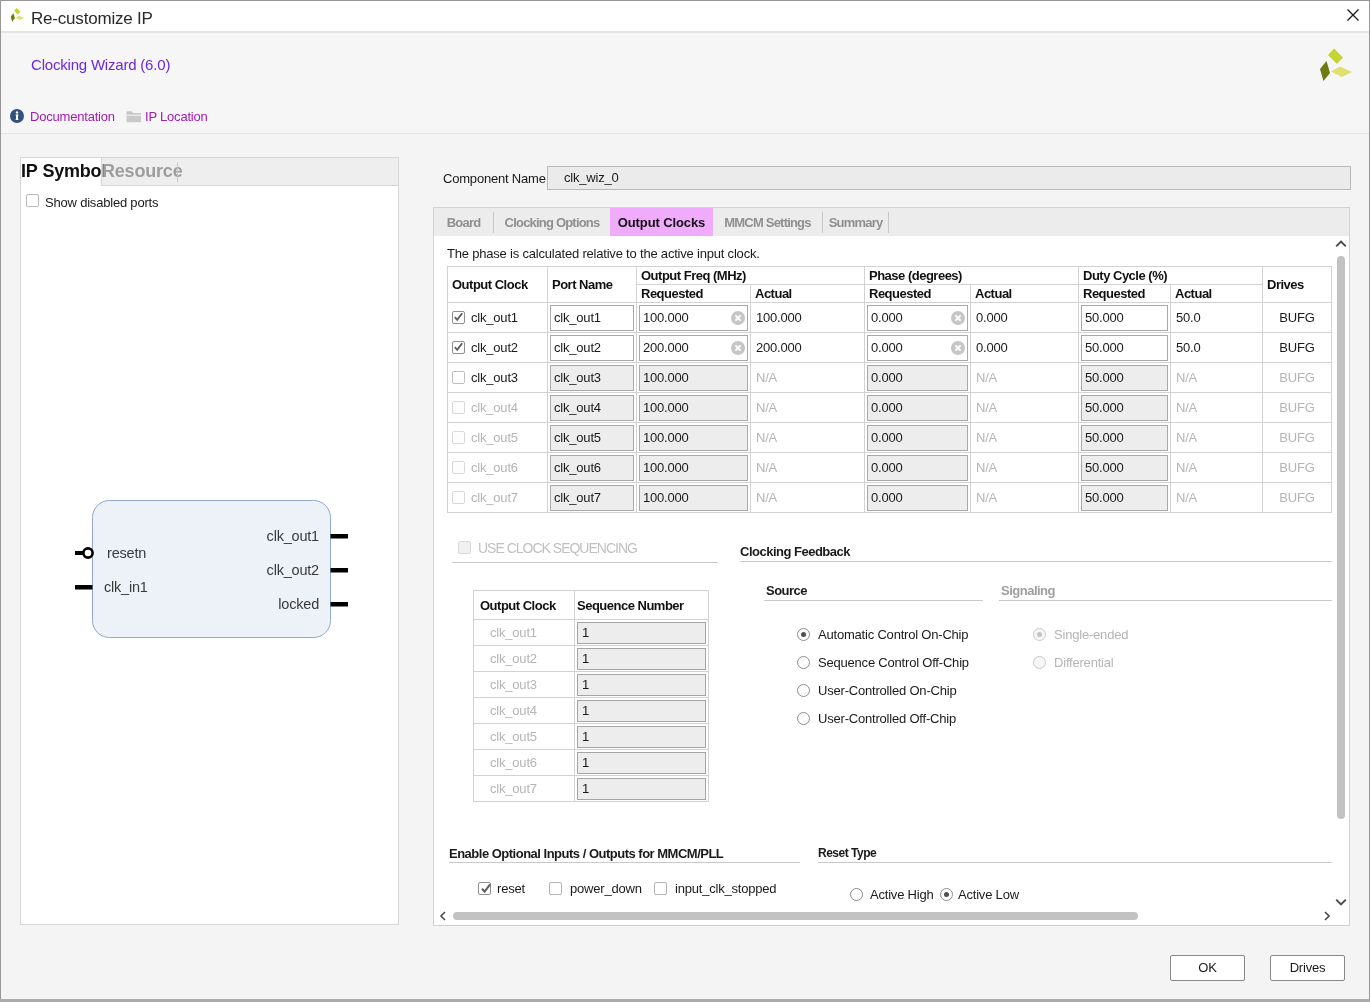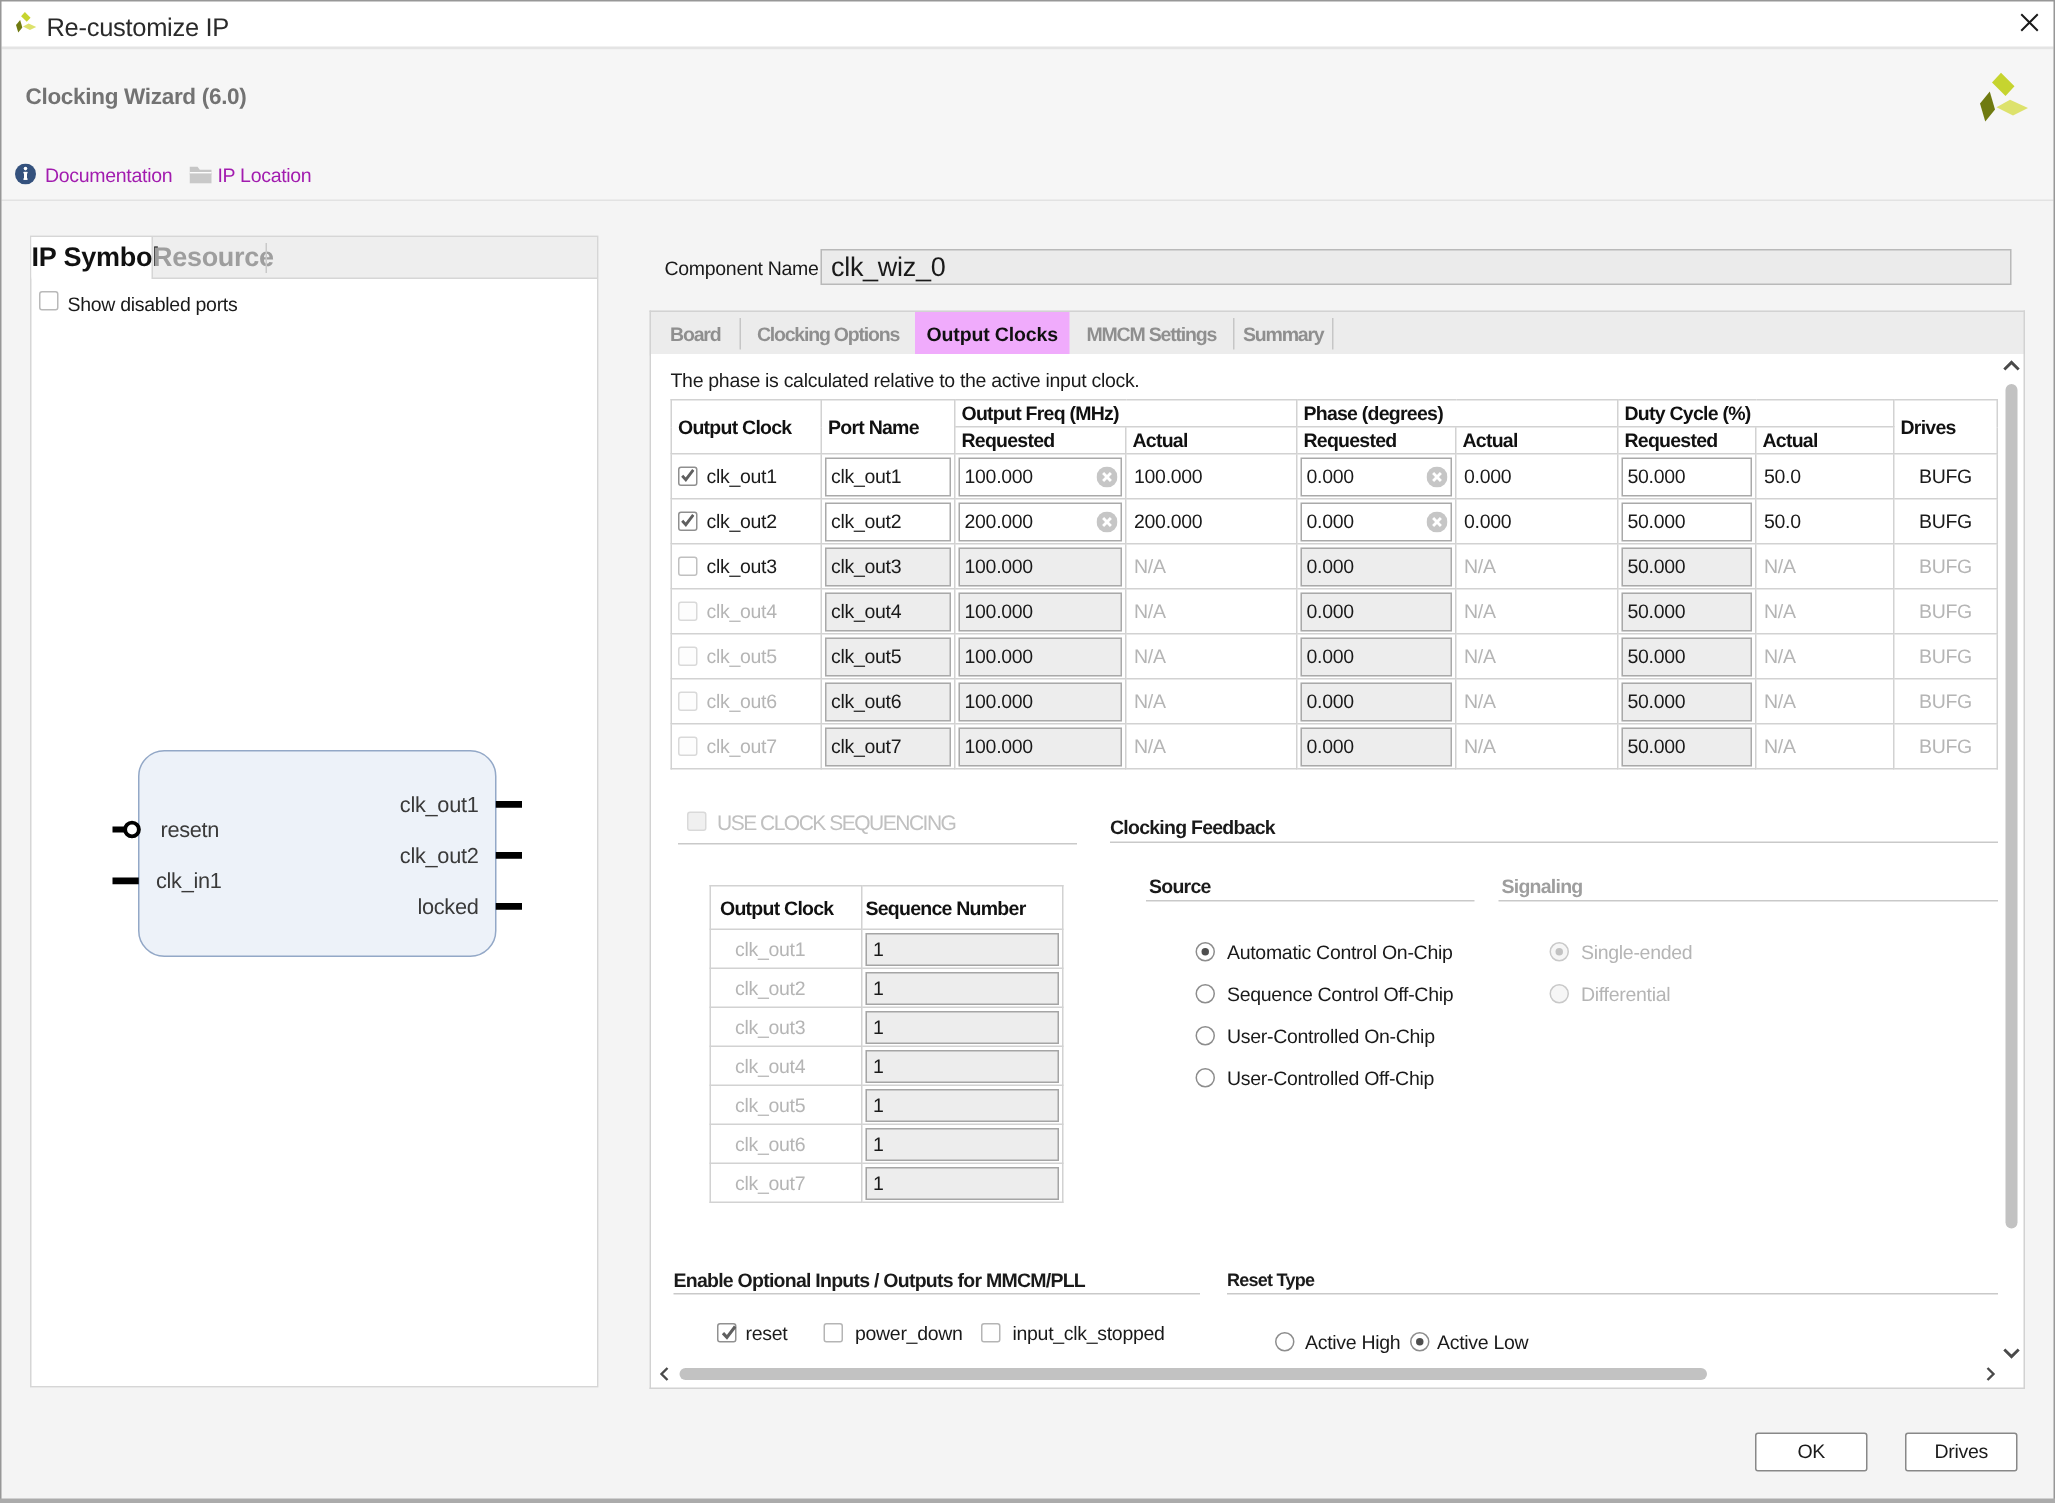--- a/index.html
+++ b/index.html
@@ -3,21 +3,21 @@
 <meta charset="utf-8">
 <style>
 html,body{margin:0;padding:0}
 body{width:1370px;height:1002px;position:relative;overflow:hidden;
   font-family:"Liberation Sans", sans-serif;font-size:13px;color:#1a1a1a;
   background:#f4f4f4;letter-spacing:-0.2px}
 .abs{position:absolute}
 #titlebar{position:absolute;left:1px;top:0;width:1368px;height:31px;background:#fff;border-bottom:2px solid #e4e4e4}
 #tbtext{position:absolute;left:31px;top:9px;font-size:17px;color:#2a2a2a}
 #header{position:absolute;left:1px;top:33px;width:1368px;height:100px;background:#f6f6f6;border-bottom:1px solid #e2e2e2}
-#hTitle{position:absolute;left:17px;top:56px;font-size:15px;font-weight:bold;color:#737373}
+#hTitle{position:absolute;left:31px;top:56px;font-size:15px;font-weight:normal;color:#6d28d9}
 .lnktxt{font-size:13px;color:#a21caf}
 #leftpanel{position:absolute;left:20px;top:157px;width:377px;height:766px;background:#fff;border:1px solid #d6d6d6}
 .ptabbar{position:absolute;left:0;top:0;width:377px;height:27px;background:#eeeeee;border-bottom:1px solid #d6d6d6}
 .ptab{position:absolute;top:0;height:27px;line-height:27px;font-weight:bold;font-size:18px;text-align:left}
 #rtabs{position:absolute;left:433px;top:207px;width:915px;height:29px;background:#ececec;border:1px solid #d2d2d2;border-bottom:none}
 .rtab{position:absolute;top:0;height:29px;line-height:29px;font-weight:bold;font-size:13px;color:#8f8f8f;text-align:center;letter-spacing:-0.8px}
 .rtabdiv{position:absolute;top:4px;height:21px;width:1px;background:#c6c6c6}
 #rpanel{position:absolute;left:433px;top:236px;width:915px;height:689px;background:#fff;border:1px solid #d2d2d2;border-top:none}
 .cb{position:absolute;width:11px;height:11px;background:#fff;border:1px solid #919191;border-radius:2px}
 .cb.disfill{border-color:#d9d9d9;background:#f0f0f0}
@@ -106,21 +106,21 @@
     <rect x="269.5" y="46" width="17.5" height="4.5" fill="#000"></rect>
     <text x="258" y="53" font-size="14.5" fill="#3a3a3a" text-anchor="end">clk_out1</text>
     <rect x="269.5" y="80" width="17.5" height="4.5" fill="#000"></rect>
     <text x="258" y="87" font-size="14.5" fill="#3a3a3a" text-anchor="end">clk_out2</text>
     <rect x="269.5" y="114" width="17.5" height="4.5" fill="#000"></rect>
     <text x="258" y="121" font-size="14.5" fill="#3a3a3a" text-anchor="end">locked</text>
   </svg>
 </div>
 
 <span class="abs" style="left:443px;top:171px;font-size:13px">Component Name</span>
-<div class="abs" style="left:547px;top:166px;width:786px;height:22px;background:#ebebeb;border:1px solid #b9b9b9;line-height:22px;padding-left:6px;font-size:18px">clk_wiz_0</div>
+<div class="abs" style="left:547px;top:166px;width:786px;height:22px;background:#ebebeb;border:1px solid #b9b9b9;line-height:22px;padding-left:16px;font-size:13px">clk_wiz_0</div>
 
 <div id="rtabs">
   <div class="rtab" style="left:0;width:59px">Board</div>
   <div class="rtabdiv" style="left:59px"></div>
   <div class="rtab" style="left:60px;width:116px">Clocking Options</div>
   <div class="rtab" style="left:176px;width:103px;background:#f0abfc;color:#111;height:30px;letter-spacing:-0.1px">Output Clocks</div>
   <div class="rtab" style="left:279px;width:109px">MMCM Settings</div>
   <div class="rtabdiv" style="left:388px"></div>
   <div class="rtab" style="left:389px;width:65px">Summary</div>
   <div class="rtabdiv" style="left:454px"></div>

